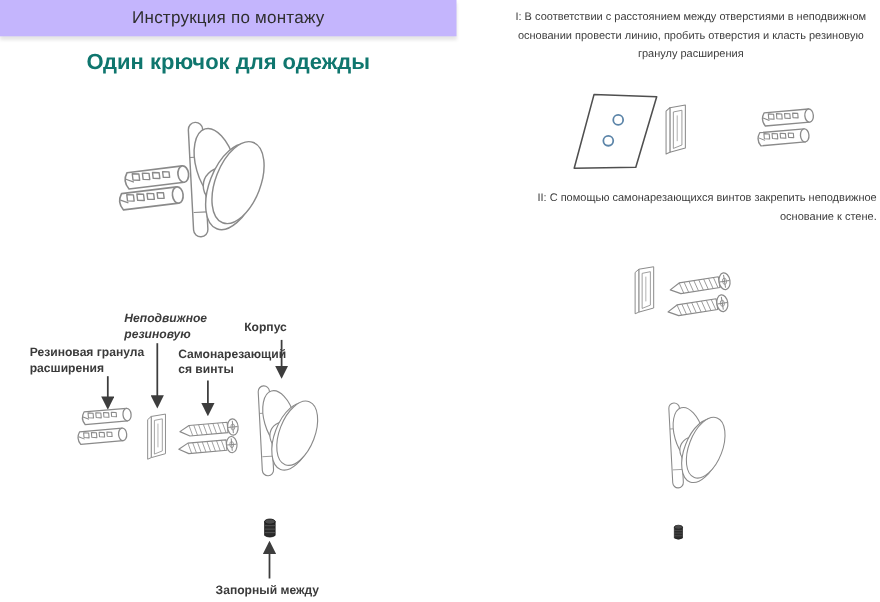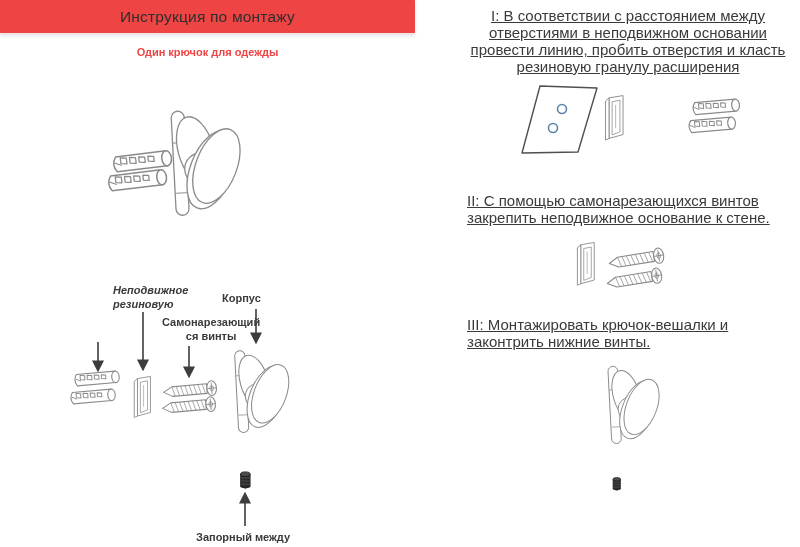--- a/index.html
+++ b/index.html
@@ -4,42 +4,42 @@
 <style>
   * { margin:0; padding:0; box-sizing:border-box; }
   html,body { background:#ffffff; }
   body { font-family:"Liberation Sans", sans-serif; color:#3a3a3a; }
   .page {
     position:relative; width:800px; height:547px; background:#ffffff;
     overflow:hidden; margin:0 auto;
   }
   .title-bar {
     position:absolute; left:0; top:0; width:415px; height:33px;
-    background:#ef4444; box-shadow:0 3px 3px rgba(0,0,0,0.10);
+    background:#c4b5fd; box-shadow:0 3px 3px rgba(0,0,0,0.10);
     display:flex; align-items:center; justify-content:center;
     font-size:15.5px; color:#2e2e2e; letter-spacing:0.2px;
   }
   .subtitle {
     position:absolute; left:0; top:46px; width:415px; text-align:center;
-    font-size:11px; font-weight:bold; color:#ef4444;
+    font-size:20px; font-weight:bold; color:#0f766e;
   }
   .step-text {
-    position:absolute; font-size:15px; line-height:17px; color:#3a3a3a;text-decoration:underline;
+    position:absolute; font-size:10px; line-height:17px; color:#3a3a3a;
   }
   .step-1 { left:456px; top:7px;   width:344px; text-align:center; }
-  .step-2 { left:467px; top:192px; width:330px; text-align:left; }
+  .step-2 { left:467px; top:172px; width:330px; text-align:right; }
   .step-3 { left:467px; top:316px; width:330px; text-align:left; }
   .lbl {
     position:absolute; font-size:11px; font-weight:bold; color:#3a3a3a;
     line-height:14px; white-space:nowrap;
   }
   .lbl span { display:block; }
   .lbl-rubber  { left:27px;  top:314px; }
   .lbl-base    { left:113px; top:283px;font-style:italic; }
-  .lbl-screw   { left:162px; top:315px;text-align:center; }
+  .lbl-screw   { left:162px; top:315px; }
   .lbl-body    { left:222px; top:291px; }
   .lbl-locking { left:196px; top:530px; }
   svg.illust { position:absolute; overflow:visible; }
   .il-top      { left:95px;  top:92px; }
   .il-exploded { left:0;     top:258px; }
   .il-step1    { left:500px; top:78px; }
   .il-step2    { left:540px; top:232px; }
   .il-step3    { left:560px; top:352px; }
 </style>
 </head>
@@ -116,34 +116,37 @@
     </g>
     <use href="#sym-anchor" transform="translate(70,114) rotate(-5) scale(0.88)"></use>
     <use href="#sym-anchor" transform="translate(66,132) rotate(-5) scale(0.88)"></use>
     <use href="#sym-base" transform="translate(131,117) scale(0.72)"></use>
     <use href="#sym-screw" transform="translate(161,125) rotate(-5) scale(0.87)"></use>
     <use href="#sym-screw" transform="translate(160,141) rotate(-5) scale(0.87)"></use>
     <use href="#sym-hook" transform="translate(222,84) scale(0.73)"></use>
     <use href="#sym-setscrew" transform="translate(238,212) scale(1.05)"></use>
   </svg>
 
+  <div class="lbl lbl-rubber">
+    <span>Резиновая гранула</span>
+    <span>расширения</span>
+  </div>
   <div class="lbl lbl-base">
     <span>Неподвижное</span>
     <span>резиновую</span>
   </div>
   <div class="lbl lbl-screw">
     <span>Самонарезающий</span>
     <span>ся винты</span>
   </div>
   <div class="lbl lbl-body">Корпус</div>
   <div class="lbl lbl-locking">Запорный между</div>
 
   <div class="step-text step-1">I: В соответствии с расстоянием между отверстиями в неподвижном основании провести линию, пробить отверстия и класть резиновую гранулу расширения</div>
   <div class="step-text step-2">II: С помощью самонарезающихся винтов закрепить неподвижное основание к стене.</div>
-  <div class="step-text step-3">III: Монтажировать крючок-вешалки и законтрить нижние винты.</div>
 
   <svg class="illust il-step1" width="260" height="105" viewBox="0 0 260 105">
     <g>
       <polygon points="40,8 97,10 78,74 22,75" fill="#ffffff" stroke="#4f4f4f" stroke-width="1.4" stroke-linejoin="round"></polygon>
       <circle cx="62" cy="31" r="4.5" fill="#ffffff" stroke="#5b84a8" stroke-width="1.6"></circle>
       <circle cx="53" cy="50" r="4.5" fill="#ffffff" stroke="#5b84a8" stroke-width="1.6"></circle>
     </g>
     <use href="#sym-base" transform="translate(102,16) scale(0.78)"></use>
     <use href="#sym-anchor" transform="translate(188,22) rotate(-5) scale(0.92)"></use>
     <use href="#sym-anchor" transform="translate(184,40) rotate(-5) scale(0.92)"></use>

